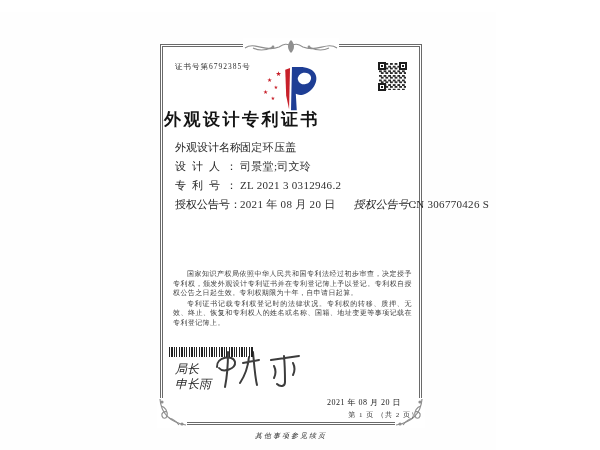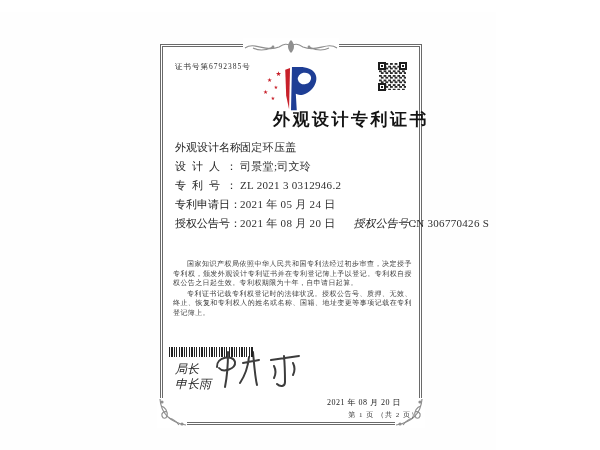--- a/index.html
+++ b/index.html
@@ -17,31 +17,31 @@
 
   #qr { right:13px; top:16px; width:27px; height:27px;
         background: repeating-conic-gradient(#2a2a2a 0% 25%, #ffffff 0% 50%) 0 0 / 4.6px 4.6px;
         outline:1px solid #fff; }
   .finder { position:absolute; width:8px; height:8px; border:2px solid #1d1d1d; background:#fff; }
   .finder::after { content:""; position:absolute; left:1px; top:1px; width:2px; height:2px; background:#1d1d1d; }
   #f1 { left:-1px; top:-1px; } #f2 { right:-1px; top:-1px; } #f3 { left:-1px; bottom:-1px; }
 
   #logo { left:50%; top:18px; transform:translateX(-50%); width:64px; height:50px; }
 
-  #title { left:10px; top:61px; width:100%; text-align:right; font-size:17px; font-weight:700;
+  #title { left:1px; top:61px; width:100%; text-align:left; font-size:17px; font-weight:700;
            letter-spacing:2.5px; color:#141414; }
 
   #fields { left:12px; top:93px; right:8px; font-size:11px; color:#2f2f2f; }
   .field-row { height:19px; white-space:nowrap; }
   .flabel { display:inline-block; width:62px; text-align-last:justify; color:#262626; }
   .fvalue { margin-left:3px; letter-spacing:.3px; }
   .pair2 { margin-left:18px; }
   .pair2 .flabel { width:52px;font-style:italic; }
 
-  #paras { left:10px; top:213px; right:7px; font-size:7px; line-height:9.6px;
+  #paras { left:10px; top:223px; right:7px; font-size:7px; line-height:9.6px;
            color:#3d3d3d; letter-spacing:.4px; text-align:justify; }
   #paras p { text-indent:2em; }
   #paras p + p { margin-top:1px; }
 
   #barcode { left:6px; top:300px; width:85px; height:10px;
              background: repeating-linear-gradient(90deg,#222 0 1px,#fff 1px 2px,#222 2px 4px,
                          #fff 4px 5px,#222 5px 6px,#fff 6px 7.5px,#222 7.5px 8px,#fff 8px 10px); }
 
   #signer { left:12px; top:315px; font-size:12px; color:#1f1f1f; line-height:15px;font-style:italic; }
   #sig-script { left:48px; top:302px; width:100px; height:44px; }
@@ -129,30 +129,27 @@
       <div class="field-row">
         <span class="flabel">外观设计名称：</span><span class="fvalue">固定环压盖</span>
       </div>
       <div class="field-row">
         <span class="flabel">设计人：</span><span class="fvalue">司景堂;司文玲</span>
       </div>
       <div class="field-row">
         <span class="flabel">专利号：</span><span class="fvalue">ZL 2021 3 0312946.2</span>
       </div>
       <div class="field-row">
-        <span class="flabel">专利申请日：</span><span class="fvalue">2021 年 05 月 24 日</span>
-      </div>
-      <div class="field-row">
         <span class="flabel">授权公告号：</span><span class="fvalue">2021 年 08 月 20 日</span><span class="pair2"><span class="flabel">授权公告号：</span><span class="fvalue">CN 306770426 S</span></span>
       </div>
     </div>
 
     <div id="paras" class="abs">
       <p>国家知识产权局依照中华人民共和国专利法经过初步审查，决定授予专利权，颁发外观设计专利证书并在专利登记簿上予以登记。专利权自授权公告之日起生效。专利权期限为十年，自申请日起算。</p>
-      <p>专利证书记载专利权登记时的法律状况。授权公告号、质押、无效、终止、恢复和专利权人的姓名或名称、国籍、地址变更等事项记载在专利登记簿上。</p>
+      <p>专利证书记载专利权登记时的法律状况。专利权的转移、质押、无效、终止、恢复和专利权人的姓名或名称、国籍、地址变更等事项记载在专利登记簿上。</p>
     </div>
 
     <div id="barcode" class="abs"></div>
 
     <div id="signer" class="abs">
       <div>局长</div>
       <div>申长雨</div>
     </div>
 
     <div id="sig-script" class="abs">
@@ -165,13 +162,14 @@
           <path d="M63,17 C65,21 65,25 63,29 M82,14 C84,18 84,22 82,26"></path>
         </g>
       </svg>
     </div>
 
     <div id="issue-date" class="abs">2021 年 08 月 20 日</div>
 
     <div id="page-no" class="abs">第 1 页 （共 2 页）</div>
   </div>
 
+  <div id="cont-note">其他事项参见续页</div>
 </div>
 
 </body></html>

